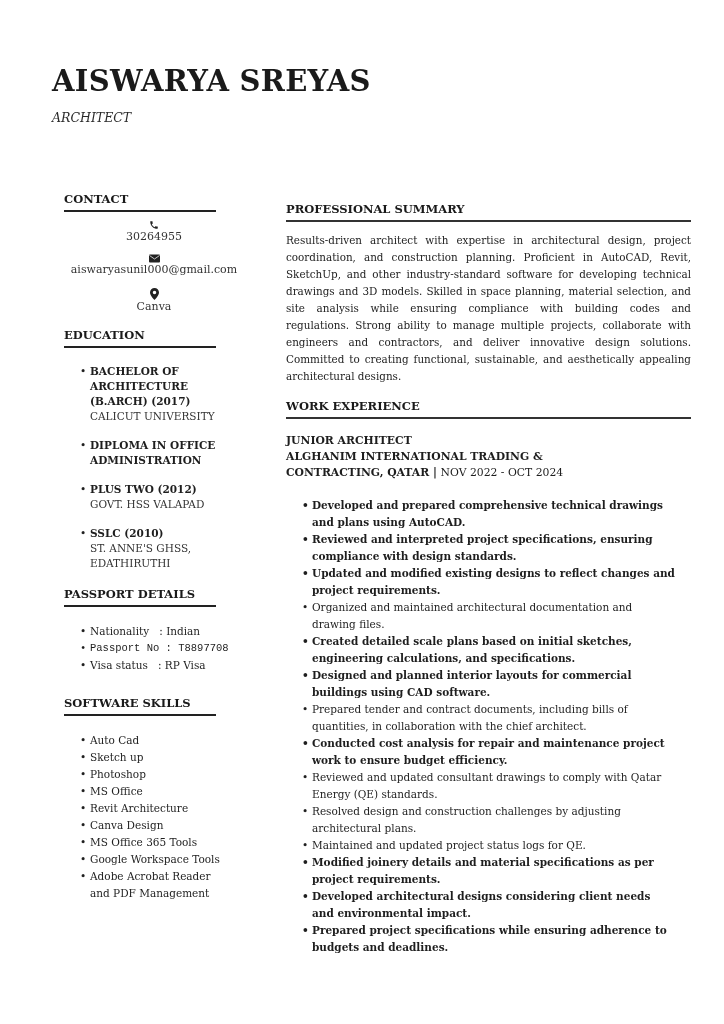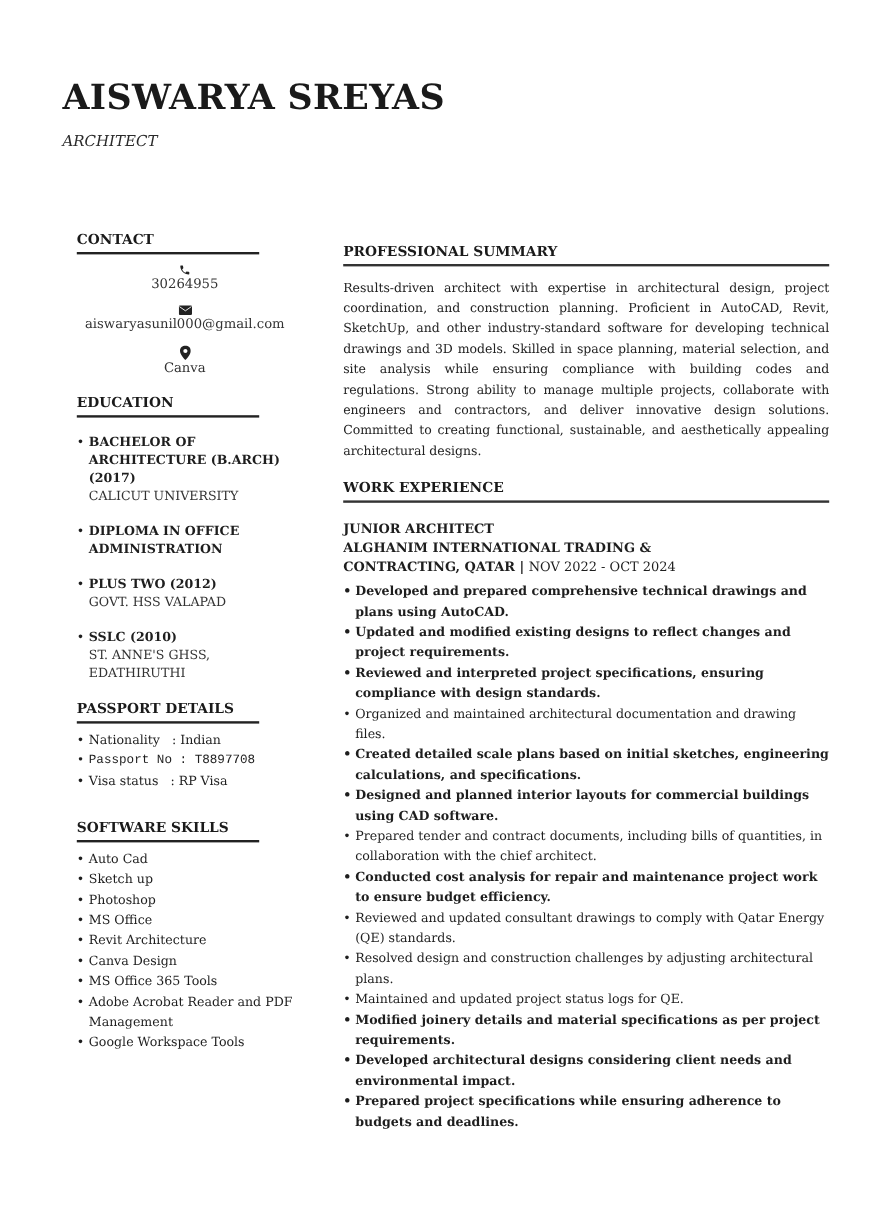--- a/index.html
+++ b/index.html
@@ -13,21 +13,21 @@
   .right { position: absolute; left: 286px; top: 202px; width: 405px; }
 
   .sec-title { font-size: 11.5px; font-weight: bold; color: #1a1a1a; padding-bottom: 4px; }
   .rule-l { width: 152px; border-bottom: 2.5px solid #222; margin-bottom: 8px; }
   .rule-r { width: 405px; border-bottom: 2.5px solid #333; margin-bottom: 10px; }
 
   .contact-row { display: flex; align-items: center; font-size: 11px; height: 34px; color: #333; flex-direction: column; }
   .contact-row .ic { width: 22px; display: inline-flex; justify-content: center; margin-right: 0px; }
   .contact-row span.txt { margin-left: 0px; }
 
-  ul { list-style: none; margin: 0; padding: 0; }
+  ul { list-style: none; margin: 16px; padding: 0; }
   .edu li { position: relative; padding-left: 10px; font-size: 10.5px; margin-bottom: 14px; line-height: 15px; }
   .edu li::before, .bl li::before, .work li::before { content: "•"; position: absolute; left: 0; top: 0; }
   .edu .deg { font-weight: bold; display: block; }
   .edu .sch { display: block; color: #333; }
 
   .bl li { position: relative; padding-left: 10px; font-size: 10.5px; line-height: 17px; }
   .pass { margin-bottom: 22px; }
 
   .summary { font-size: 10.4px; line-height: 17px; text-align: justify; color: #222; margin-bottom: 14px; }
 
@@ -109,22 +109,22 @@
     <div class="sec-title">SOFTWARE SKILLS</div>
     <div class="rule-l" style="margin-bottom:6px;"></div>
     <ul class="bl">
       <li>Auto Cad</li>
       <li>Sketch up</li>
       <li>Photoshop</li>
       <li>MS Office</li>
       <li>Revit Architecture</li>
       <li>Canva Design</li>
       <li>MS Office 365 Tools</li>
+      <li>Google Workspace Tools</li>
       <li>Adobe Acrobat Reader and PDF Management</li>
-      <li>Google Workspace Tools</li>
     </ul>
   </div>
 </div>
 
 <div class="right">
   <div>
     <div class="sec-title">PROFESSIONAL SUMMARY</div>
     <div class="rule-r"></div>
     <div class="summary">Results-driven architect with expertise in architectural design, project coordination, and construction planning. Proficient in AutoCAD, Revit, SketchUp, and other industry-standard software for developing technical drawings and 3D models. Skilled in space planning, material selection, and site analysis while ensuring compliance with building codes and regulations. Strong ability to manage multiple projects, collaborate with engineers and contractors, and deliver innovative design solutions. Committed to creating functional, sustainable, and aesthetically appealing architectural designs.</div>
   </div>
@@ -133,22 +133,22 @@
     <div class="sec-title">WORK EXPERIENCE</div>
     <div class="rule-r" style="margin-bottom:14px;"></div>
     <div class="job-title">JUNIOR ARCHITECT</div>
     <div class="job-title">ALGHANIM INTERNATIONAL TRADING &amp;</div>
     <div class="job-title" style="margin-bottom:4px;">
       <span>CONTRACTING, QATAR |</span>
       <span class="job-date">NOV 2022 - OCT 2024</span>
     </div>
     <ul class="work">
       <li class="bold">Developed and prepared comprehensive technical drawings and plans using AutoCAD.</li>
+      <li class="bold">Reviewed and interpreted project specifications, ensuring compliance with design standards.</li>
       <li class="bold">Updated and modified existing designs to reflect changes and project requirements.</li>
-      <li class="bold">Reviewed and interpreted project specifications, ensuring compliance with design standards.</li>
       <li>Organized and maintained architectural documentation and drawing files.</li>
       <li class="bold">Created detailed scale plans based on initial sketches, engineering calculations, and specifications.</li>
       <li class="bold">Designed and planned interior layouts for commercial buildings using CAD software.</li>
       <li>Prepared tender and contract documents, including bills of quantities, in collaboration with the chief architect.</li>
       <li class="bold">Conducted cost analysis for repair and maintenance project work to ensure budget efficiency.</li>
       <li>Reviewed and updated consultant drawings to comply with Qatar Energy (QE) standards.</li>
       <li>Resolved design and construction challenges by adjusting architectural plans.</li>
       <li>Maintained and updated project status logs for QE.</li>
       <li class="bold">Modified joinery details and material specifications as per project requirements.</li>
       <li class="bold">Developed architectural designs considering client needs and environmental impact.</li>

